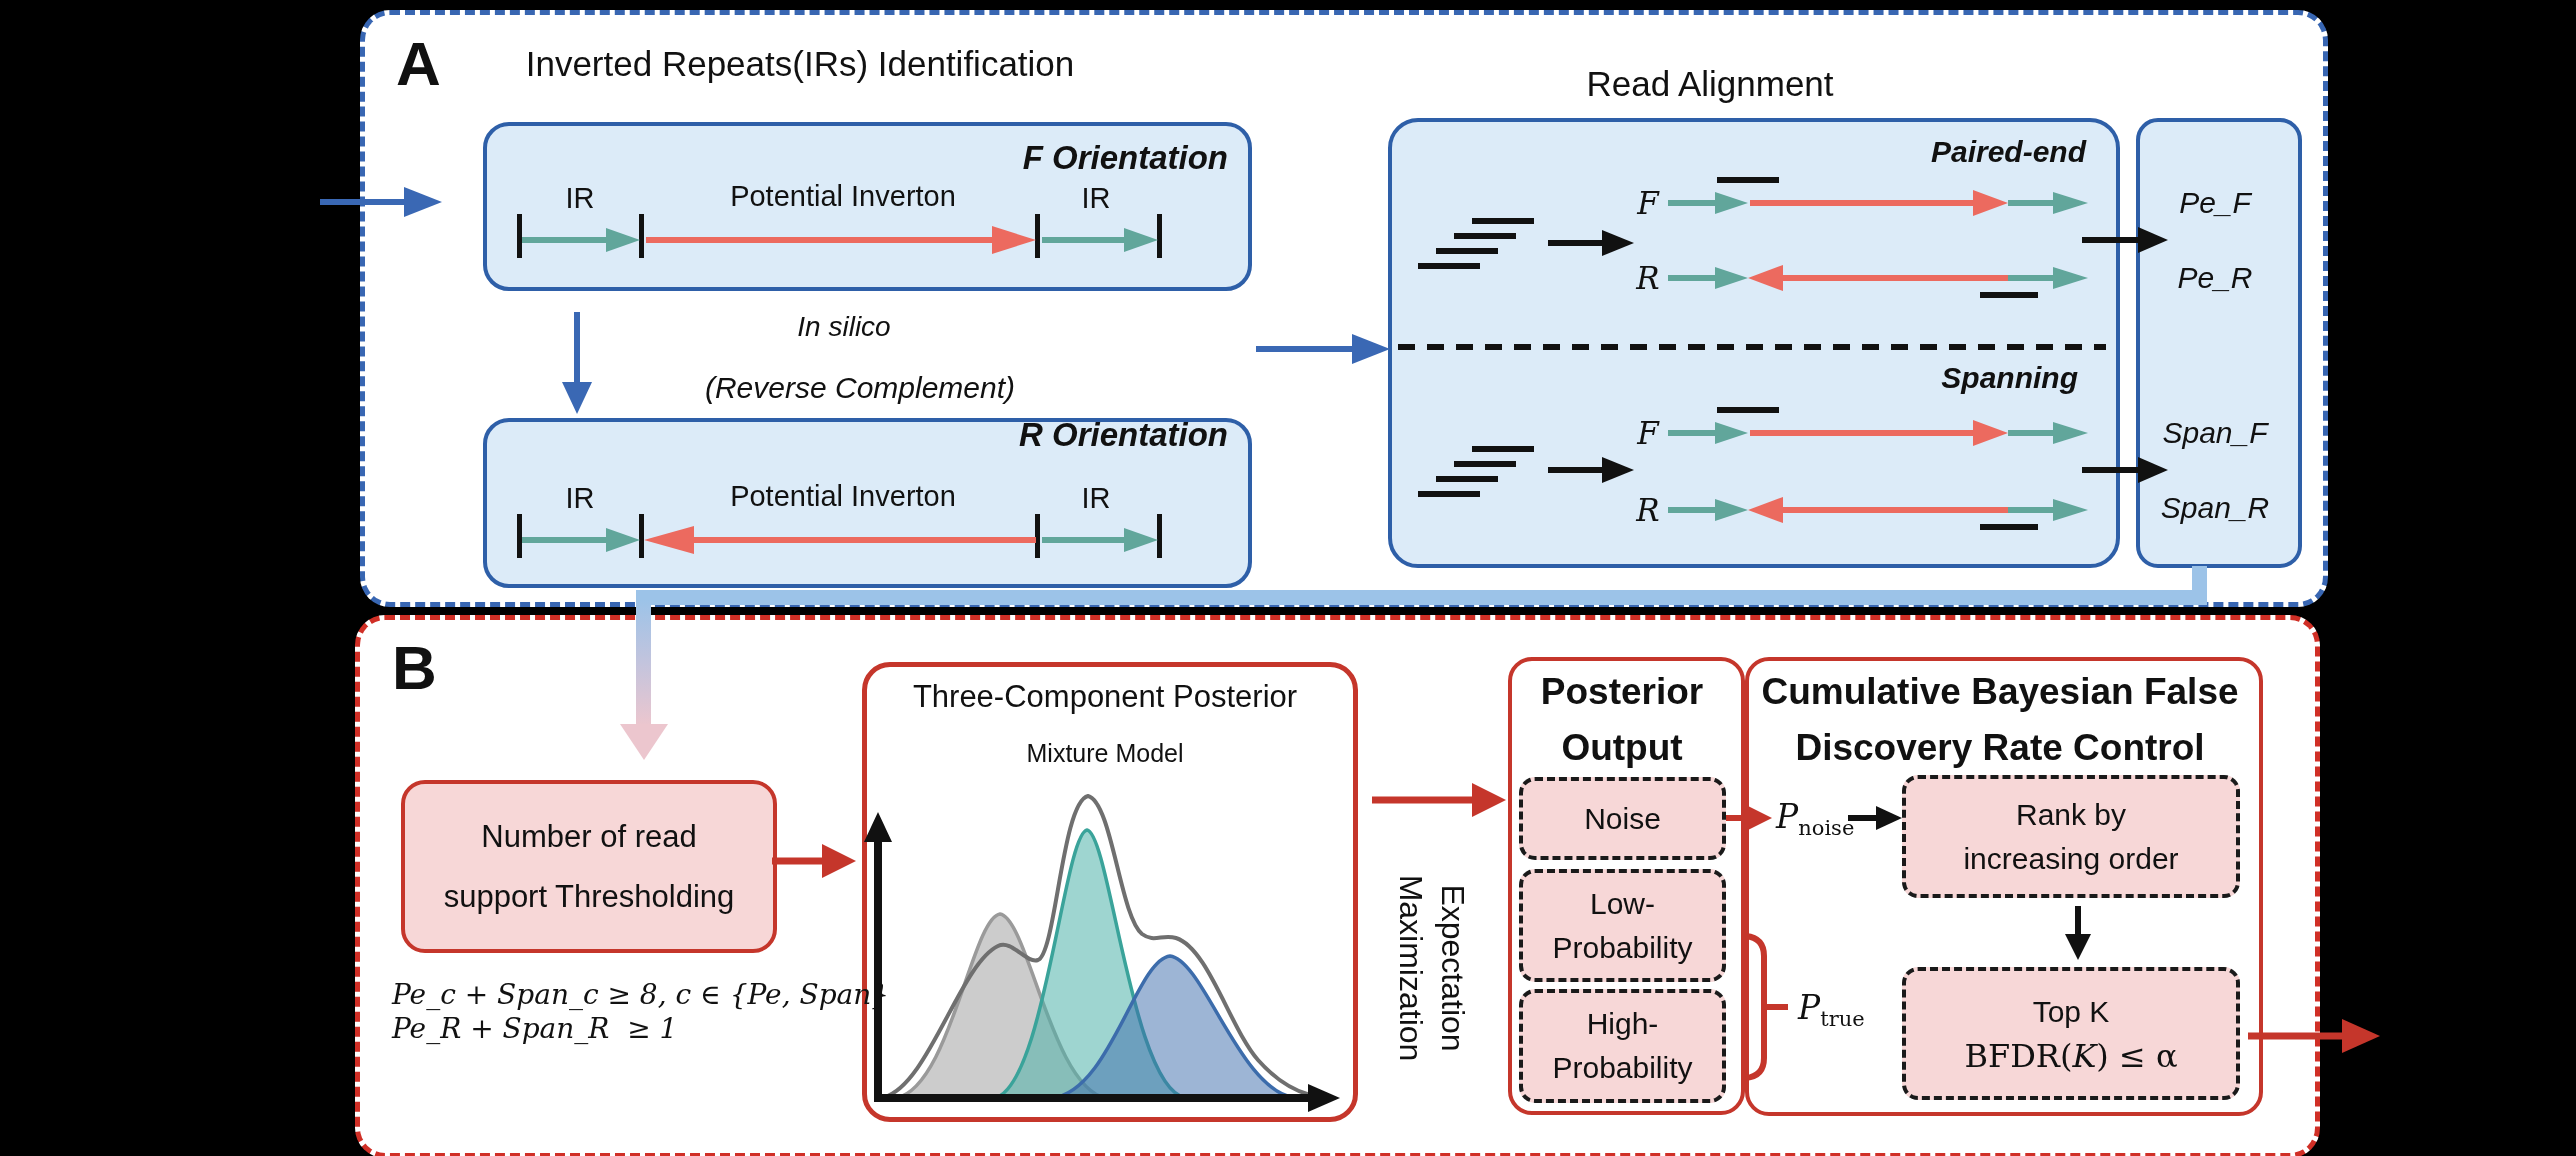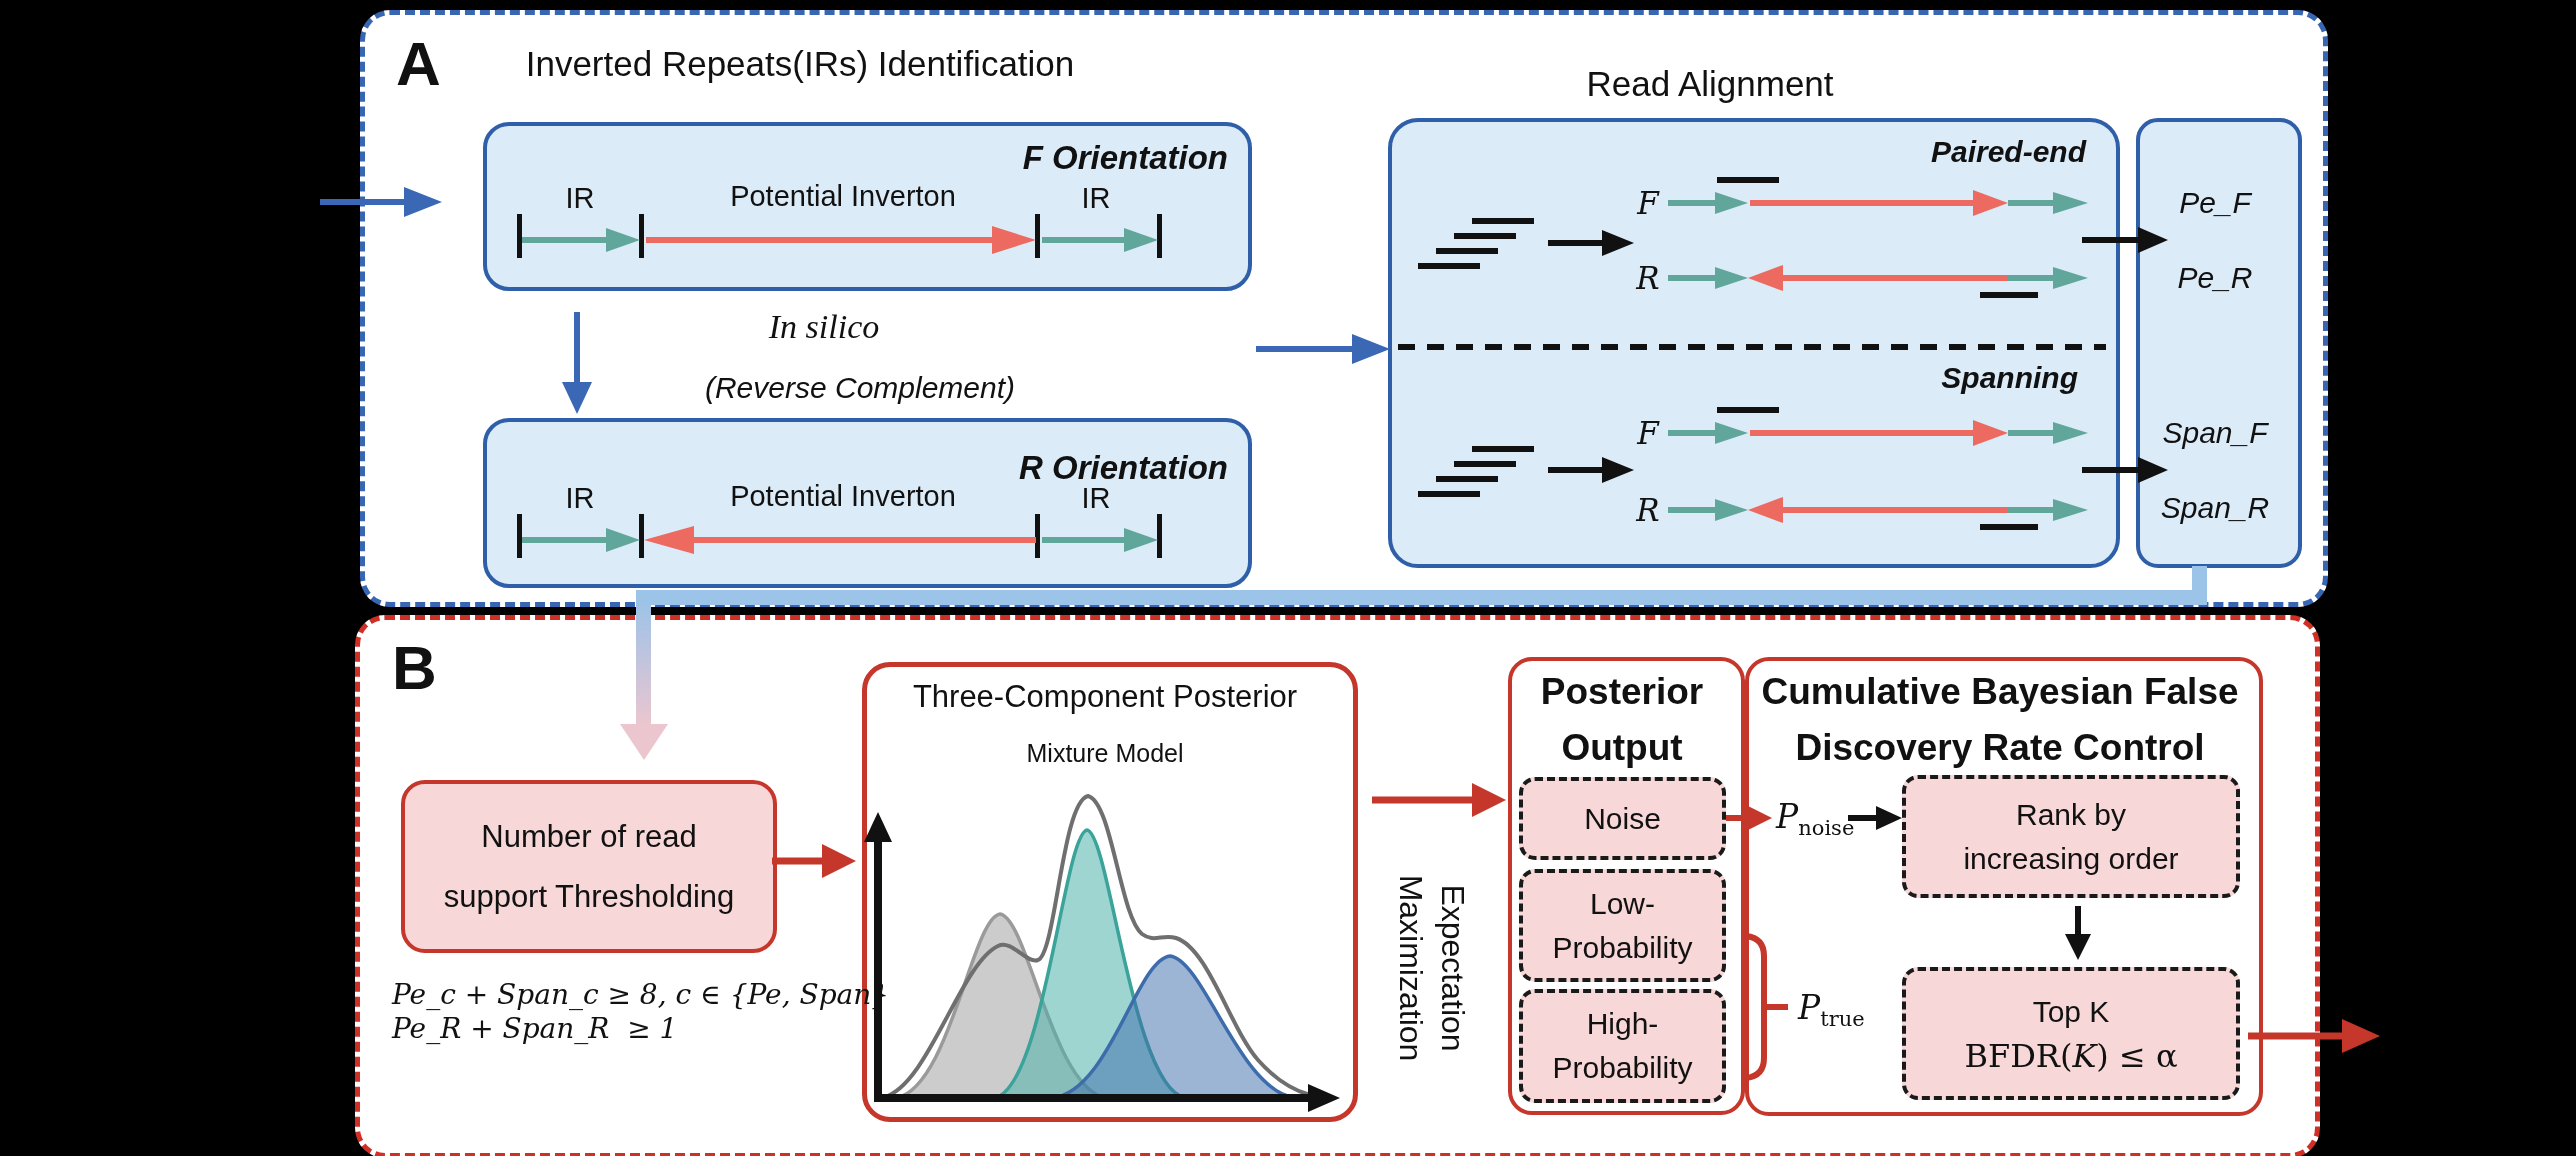--- a/index.html
+++ b/index.html
@@ -244,24 +244,24 @@
 
   <div class="abs biglabel z6" style="left:396px;top:28px;">A</div>
   <div class="abs ctr ptitle z6" style="left:800px;top:64px;">Inverted Repeats(IRs) Identification</div>
   <div class="abs ctr ptitle z6" style="left:1710px;top:84px;">Read Alignment</div>
 
   <div class="abs rgt boxtitle z6" style="left:1228px;top:158px;">F Orientation</div>
   <div class="abs ctr seg z6" style="left:580px;top:198px;">IR</div>
   <div class="abs ctr seg z6" style="left:843px;top:196px;">Potential Inverton</div>
   <div class="abs ctr seg z6" style="left:1096px;top:198px;">IR</div>
 
-  <div class="abs ctr ital z6" style="left:824px;top:327px;font-size:34px;font-family:Liberation Serif, serif;">In silico</div>
+  <div class="abs ctr ital z6" style="left:844px;top:327px;font-size:28px;">In silico</div>
   <div class="abs ctr ital z6" style="left:860px;top:388px;font-size:30px;">(Reverse Complement)</div>
 
-  <div class="abs rgt boxtitle z6" style="left:1228px;top:468px;text-align:center;">R Orientation</div>
+  <div class="abs rgt boxtitle z6" style="left:1228px;top:435px;text-align:center;">R Orientation</div>
   <div class="abs ctr seg z6" style="left:580px;top:498px;">IR</div>
   <div class="abs ctr seg z6" style="left:843px;top:496px;">Potential Inverton</div>
   <div class="abs ctr seg z6" style="left:1096px;top:498px;">IR</div>
 
   <div class="abs rgt ital z6" style="left:2086px;top:152px;font-size:30px;">Paired-end</div>
   <div class="abs rgt ital z6" style="left:2078px;top:378px;font-size:30px;">Spanning</div>
   <div class="abs ctr mathit z6" style="left:1648px;top:203px;font-size:31px;">F</div>
   <div class="abs ctr mathit z6" style="left:1648px;top:278px;font-size:31px;">R</div>
   <div class="abs ctr mathit z6" style="left:1648px;top:433px;font-size:31px;">F</div>
   <div class="abs ctr mathit z6" style="left:1648px;top:510px;font-size:31px;">R</div>

